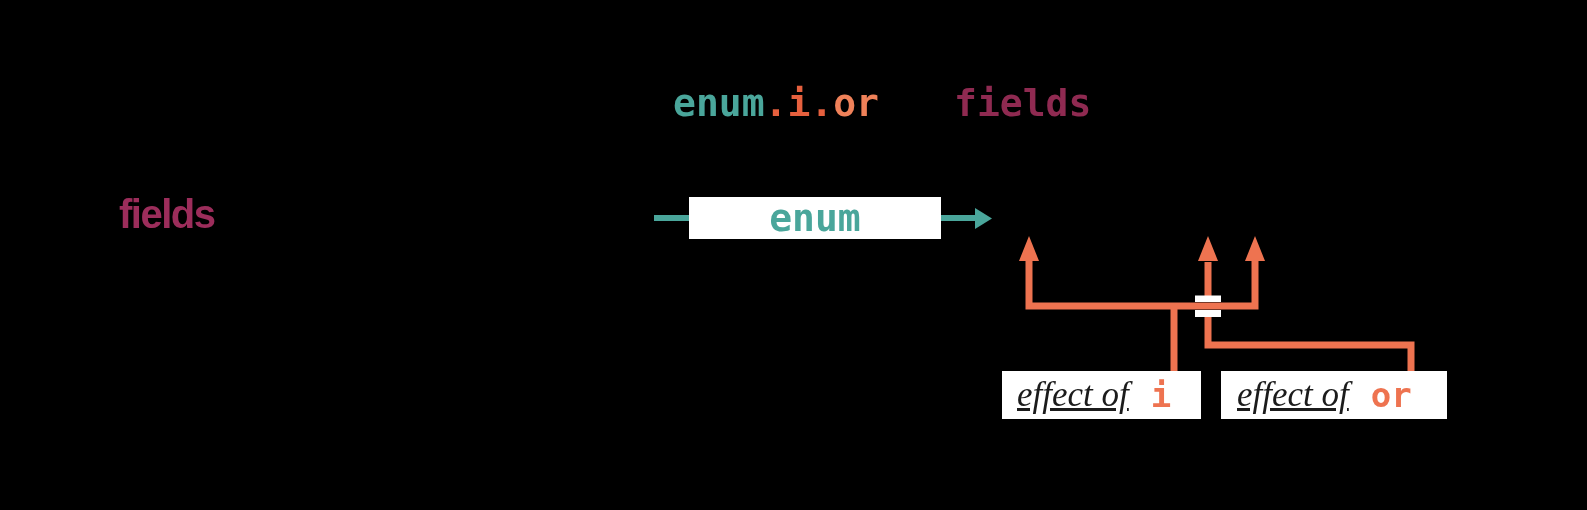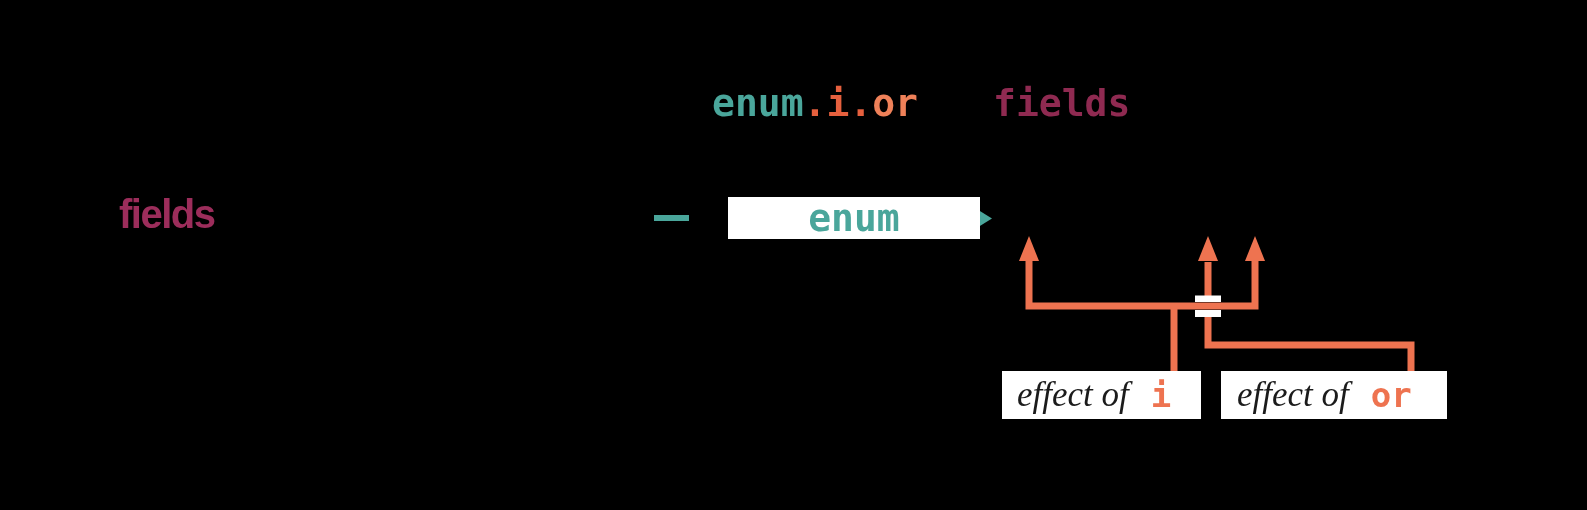--- a/index.html
+++ b/index.html
@@ -14,21 +14,21 @@
     --ink:#1b1b1b;
   }
   html,body{margin:0;padding:0;background:var(--background);}
   .canvas{
     position:relative;
     width:1587px;height:510px;
     background:var(--background);
     overflow:hidden;
     font-family:"DejaVu Sans","Liberation Sans",sans-serif;
   }
-  .mono{font-family:"DejaVu Sans Mono","Liberation Mono",monospace;font-weight:bold;margin-left:39px;}
+  .mono{font-family:"DejaVu Sans Mono","Liberation Mono",monospace;font-weight:bold;}
   .c-teal{color:var(--teal);}
   .c-orange{color:var(--orange);}
   .c-orange-bright{color:var(--orange-bright);}
   .c-orange-light{color:var(--orange-light);}
 
   .top-expr{
     position:absolute;left:673px;top:82px;
     font-size:38px;line-height:42px;white-space:nowrap;
   }
   .top-fields{
@@ -50,21 +50,21 @@
     font-size:38px;white-space:nowrap;
   }
   .effect-box{
     position:absolute;top:371px;height:48px;
     background:var(--box-bg);z-index:2;
     display:flex;align-items:center;
     white-space:nowrap;
   }
   .effect-box .prefix{
     font-family:"Liberation Serif","DejaVu Serif",serif;
-    font-style:italic;font-size:35px;color:var(--ink);
+    font-style:italic;font-size:35px;color:var(--ink);text-decoration:underline;
   }
   .effect-box .code{
     font-family:"DejaVu Sans Mono","Liberation Mono",monospace;
     font-weight:bold;font-size:34px;color:var(--orange);
     margin-left:22px;
   }
   .effect-i{left:1002px;width:199px;padding-left:15px;box-sizing:border-box;}
   .effect-or{left:1221px;width:226px;padding-left:16px;box-sizing:border-box;}
 
   .stroke-orange{stroke:var(--orange);stroke-width:7;fill:none;}

